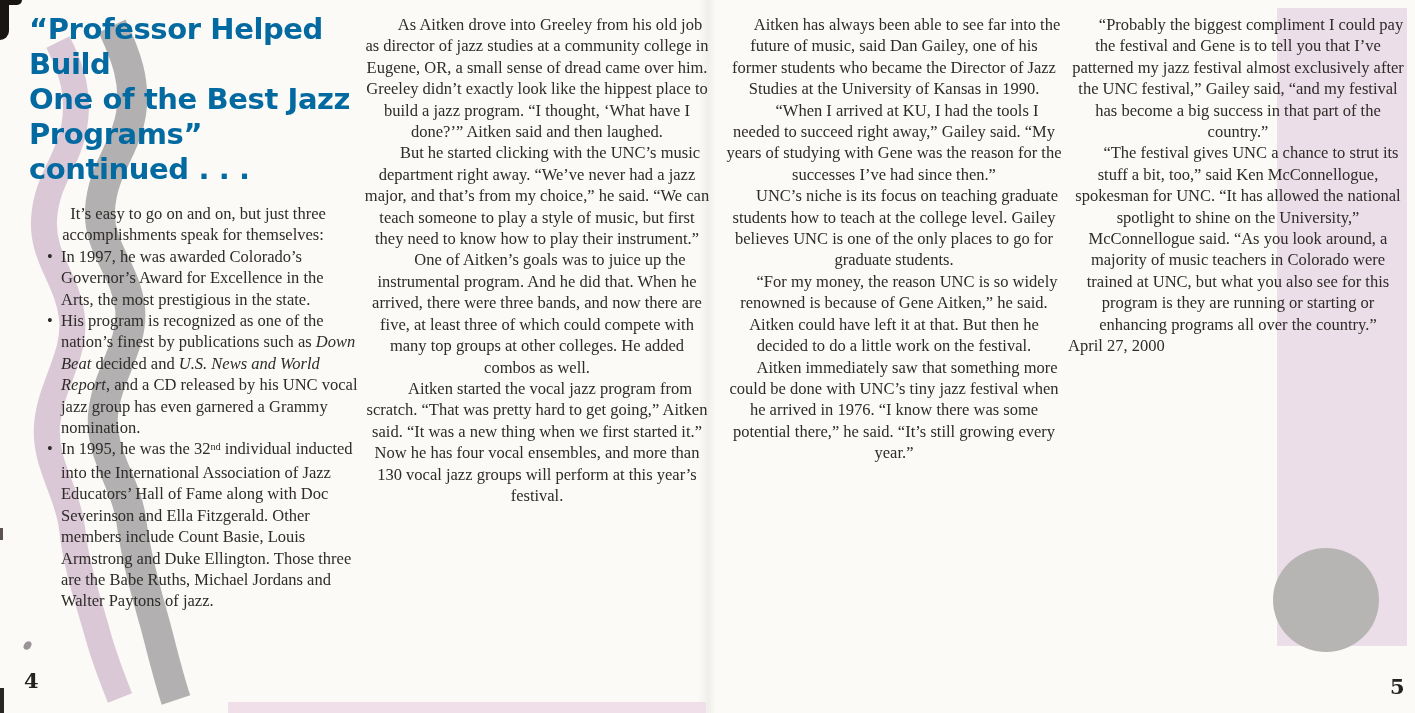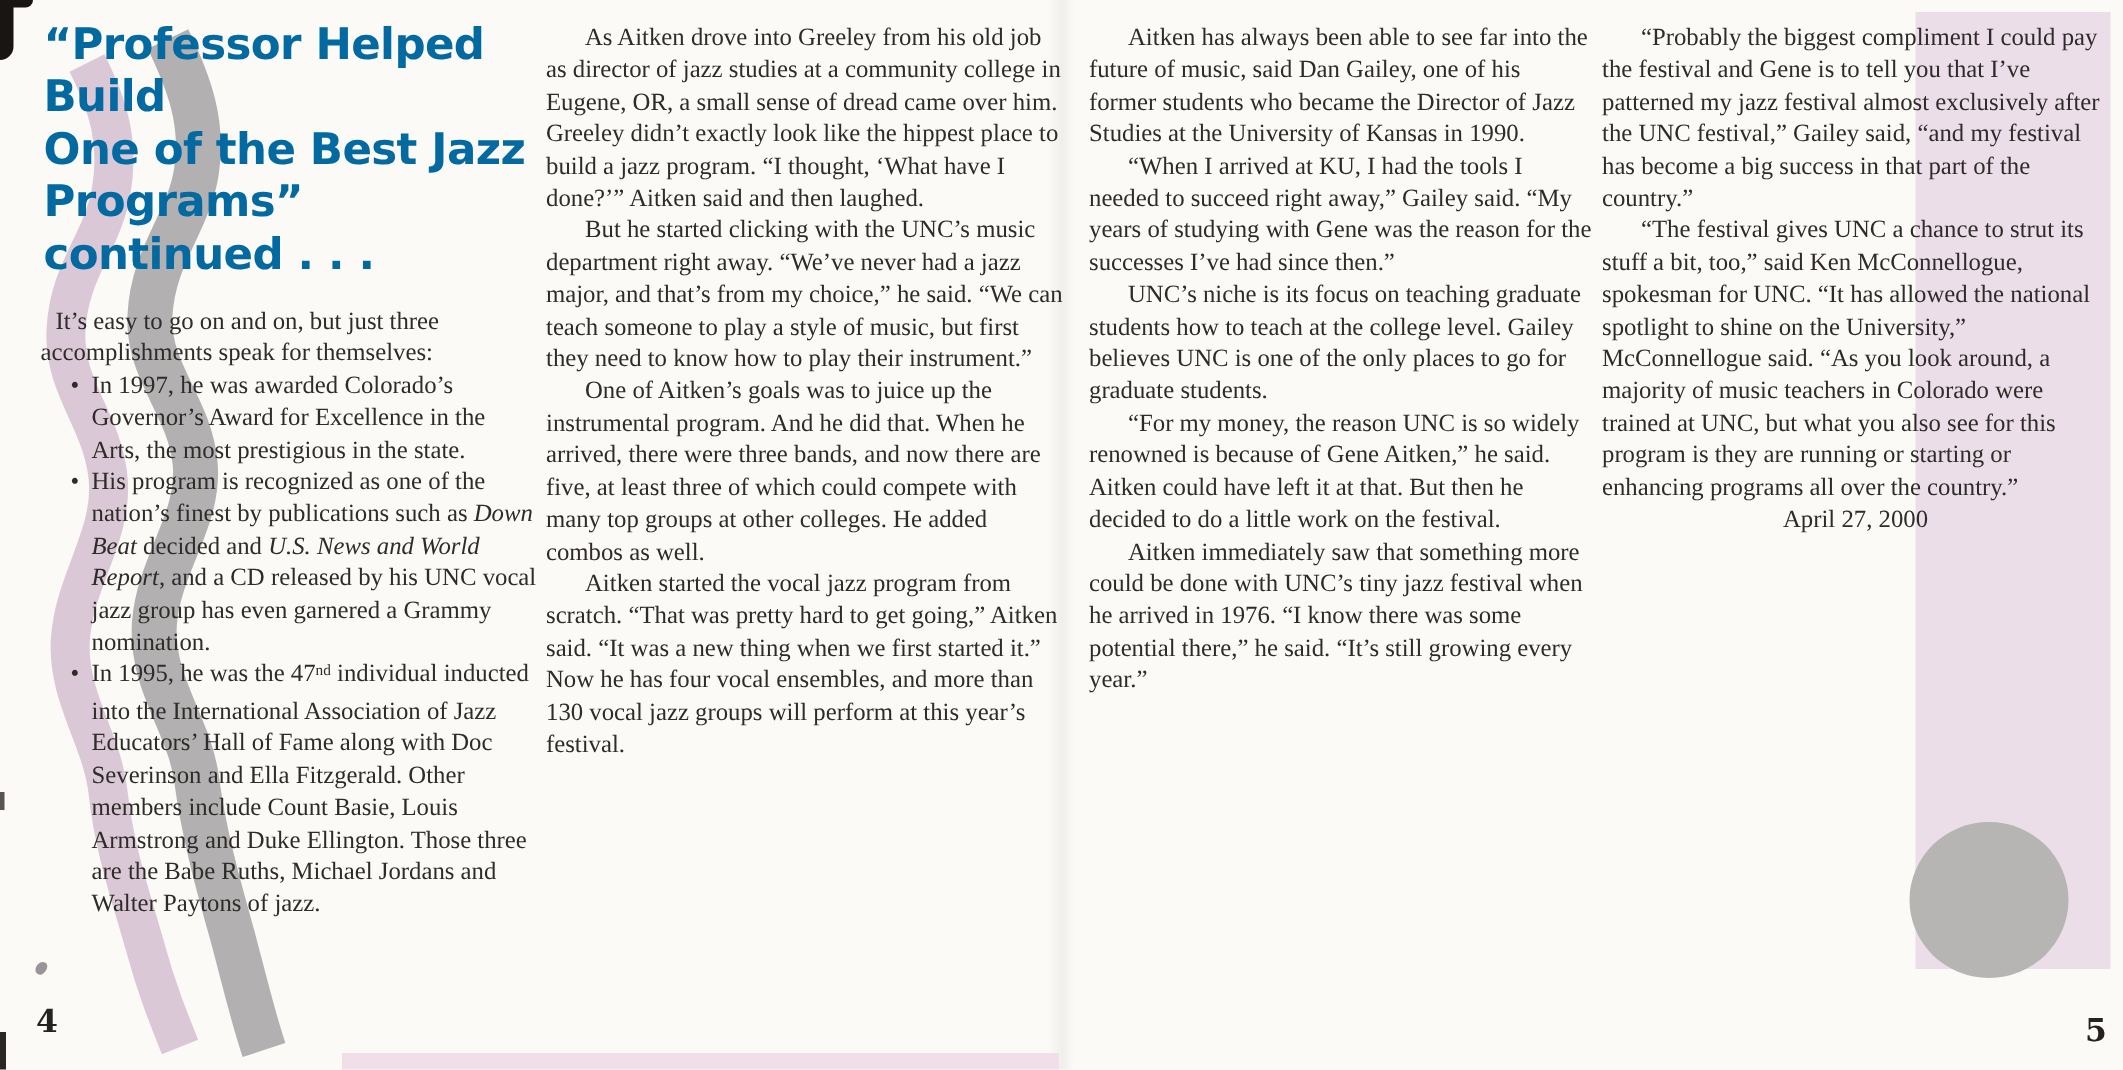--- a/index.html
+++ b/index.html
@@ -33,29 +33,29 @@
   .col{position:absolute;z-index:2;color:var(--ink,#2e2b28);font-size:16.5px;line-height:21.4px;}
   .col-1{left:27px;top:12px;width:332px;}
   .col-2{left:364px;top:14px;width:346px;}
   .col-3{left:726px;top:14px;width:336px;}
   .col-4{left:1068px;top:14px;width:340px;}
 
   .title{margin:0 0 16px 2px;font-family:"DejaVu Sans", sans-serif;font-weight:bold;
     font-size:29px;line-height:35px;letter-spacing:-0.4px;color:#0369a1;}
   .title span{display:block;}
 
-  p{margin:0;}
+  p{margin:0;text-align:center;}
   .intro{text-indent:10px;}
   .bullets{margin:0;padding:0 0 0 34px;list-style:none;}
   .bullets li{position:relative;}
   .bullets li::before{content:"\2022";position:absolute;left:-14px;top:0;}
   .body{text-indent:26px;}
   .it{font-style:italic;}
   .sup{font-size:0.62em;position:relative;top:-0.42em;}
-  .date-line{text-align:center;margin-top:0;padding-right:2px;}
+  .date-line{text-align:left;margin-top:0;padding-right:2px;}
 
   .pagenum{position:absolute;z-index:2;font-family:"DejaVu Serif", serif;
     font-weight:bold;font-size:21px;color:#252220;}
   .pn-left{left:24px;top:668px;}
   .pn-right{left:1390px;top:674px;}
 </style>
 </head>
 <body>
 
 <div class="spread">
@@ -79,21 +79,21 @@
       <h2 class="title">
         <span>“Professor Helped Build</span>
         <span>One of the Best Jazz</span>
         <span>Programs”</span>
         <span>continued . . .</span>
       </h2>
       <p class="intro">It’s easy to go on and on, but just three accomplishments speak for themselves:</p>
       <ul class="bullets">
         <li><span>In 1997, he was awarded Colorado’s Governor’s Award for Excellence in the Arts, the most prestigious in the state.</span></li>
         <li><span>His program is recognized as one of the nation’s finest by publications such as </span><span class="it">Down Beat</span><span> decided and </span><span class="it">U.S. News and World Report</span><span>, and a CD released by his UNC vocal jazz group has even garnered a Grammy nomination.</span></li>
-        <li><span>In 1995, he was the 47</span><span class="sup">nd</span><span> individual inducted into the International Association of Jazz Educators’ Hall of Fame along with Doc Severinson and Ella Fitzgerald. Other members include Count Basie, Louis Armstrong and Duke Ellington. Those three are the Babe Ruths, Michael Jordans and Walter Paytons of jazz.</span></li>
+        <li><span>In 1995, he was the 32</span><span class="sup">nd</span><span> individual inducted into the International Association of Jazz Educators’ Hall of Fame along with Doc Severinson and Ella Fitzgerald. Other members include Count Basie, Louis Armstrong and Duke Ellington. Those three are the Babe Ruths, Michael Jordans and Walter Paytons of jazz.</span></li>
       </ul>
     </div>
     <div class="col col-2">
       <p class="body">As Aitken drove into Greeley from his old job as director of jazz studies at a community college in Eugene, OR, a small sense of dread came over him. Greeley didn’t exactly look like the hippest place to build a jazz program. “I thought, ‘What have I done?’” Aitken said and then laughed.</p>
       <p class="body">But he started clicking with the UNC’s music department right away. “We’ve never had a jazz major, and that’s from my choice,” he said. “We can teach someone to play a style of music, but first they need to know how to play their instrument.”</p>
       <p class="body">One of Aitken’s goals was to juice up the instrumental program. And he did that. When he arrived, there were three bands, and now there are five, at least three of which could compete with many top groups at other colleges. He added combos as well.</p>
       <p class="body">Aitken started the vocal jazz program from scratch. “That was pretty hard to get going,” Aitken said. “It was a new thing when we first started it.” Now he has four vocal ensembles, and more than 130 vocal jazz groups will perform at this year’s festival.</p>
     </div>
     <div class="pagenum pn-left">4</div>
   </section>

